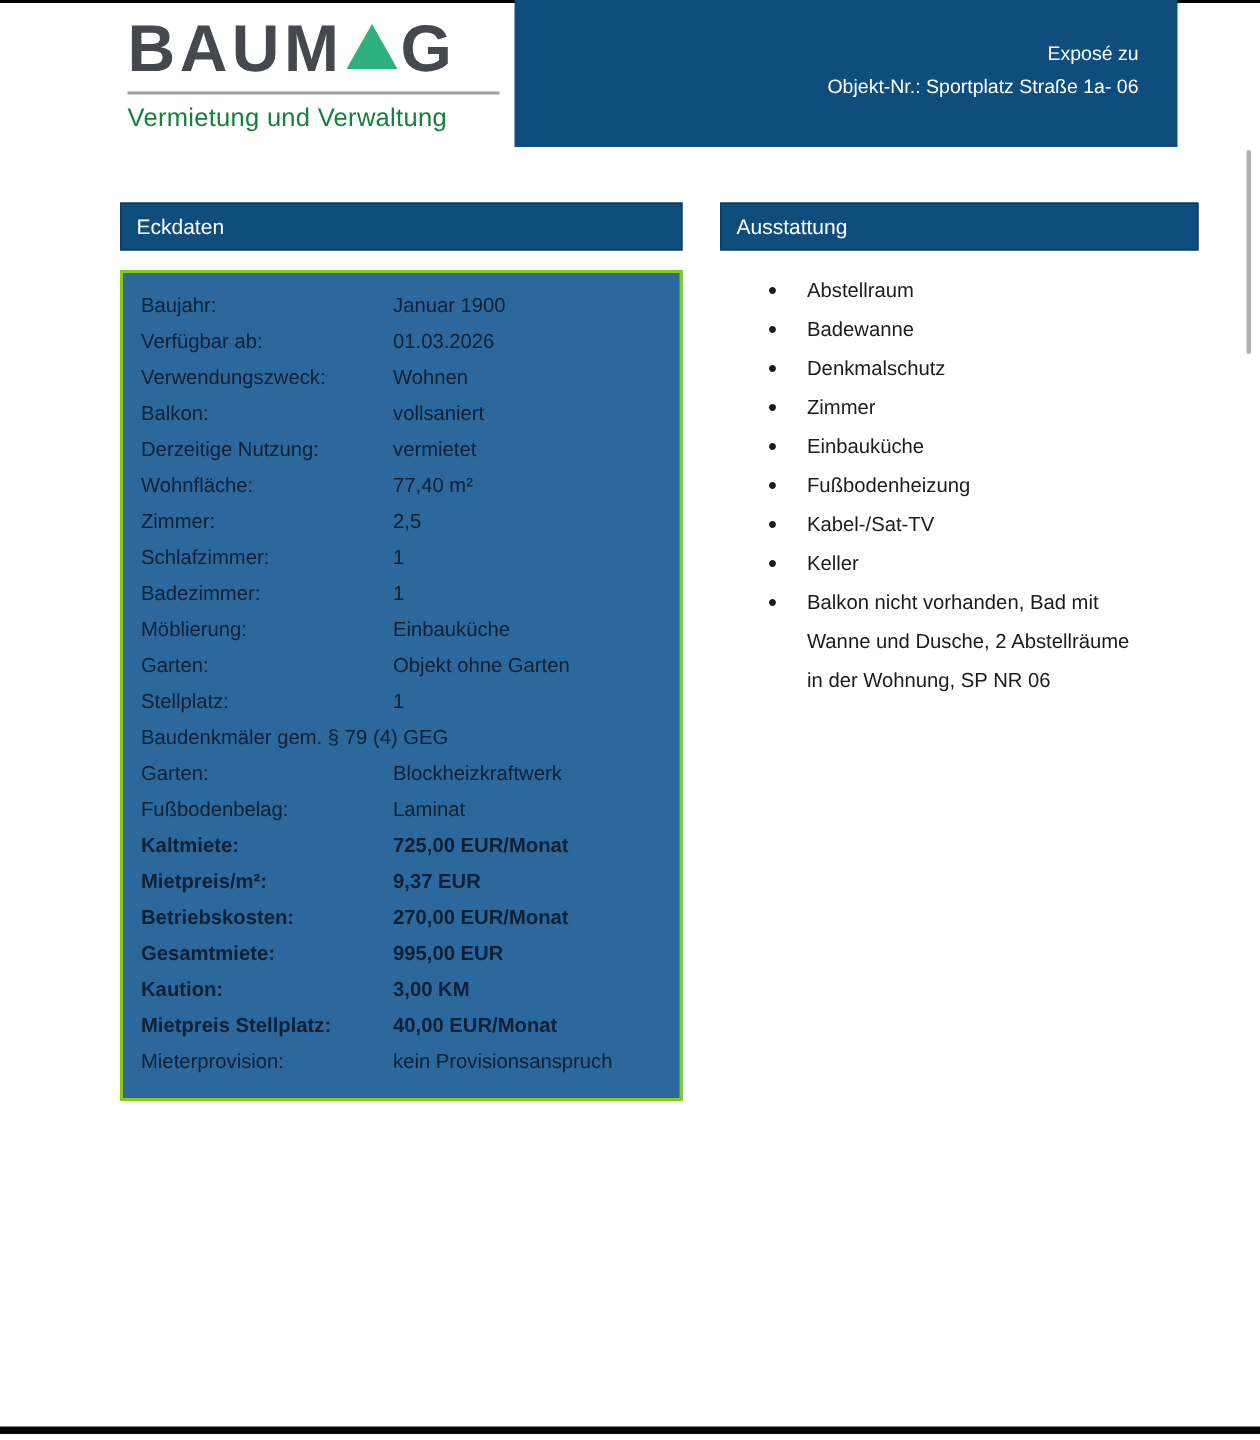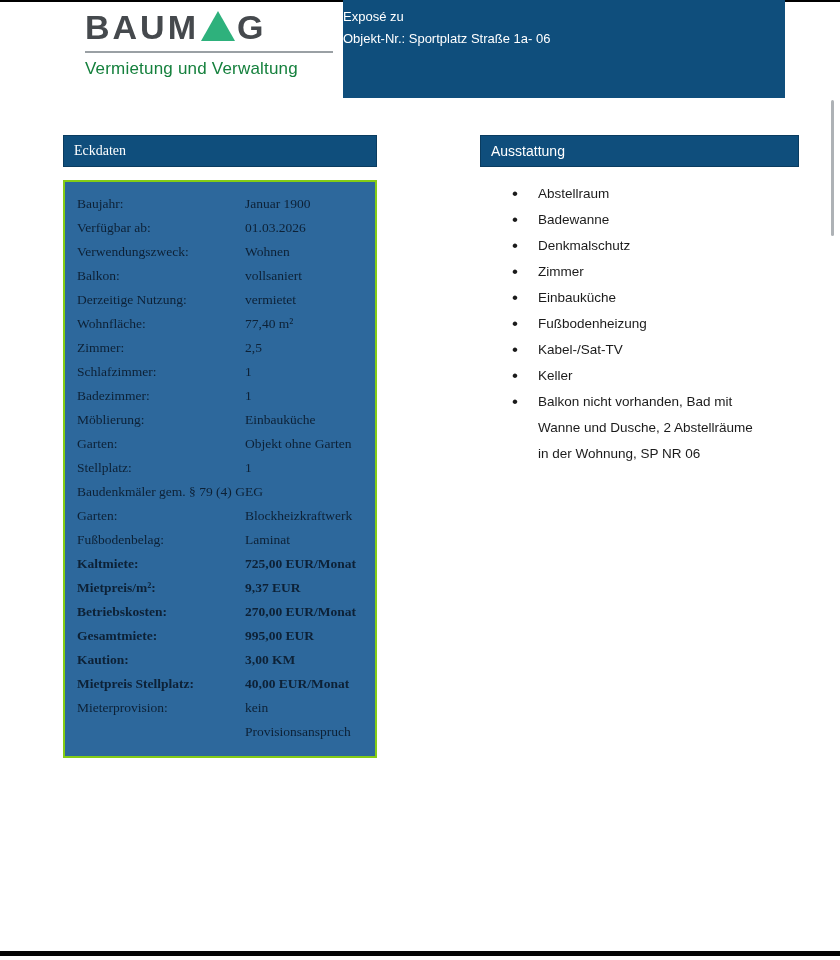--- a/index.html
+++ b/index.html
@@ -8,44 +8,44 @@
     position:relative; width:840px; height:960px; margin:0 auto;
     background:#ffffff; overflow:hidden;
     font-family:"Liberation Sans","DejaVu Sans",sans-serif;
     color:#1b1b1b;
   }
   .edge-top { position:absolute; top:0; left:0; width:100%; height:2px; background:#000; }
   .edge-bottom { position:absolute; top:951px; left:0; width:100%; height:5px; background:#050505; }
 
   
   .logo { position:absolute; left:85px; top:10px; width:248px; }
-  .logo-row { display:flex; align-items:flex-end; font-size:34px; font-weight:700;
+  .logo-row { display:flex; align-items:center; font-size:44px; font-weight:700;
               letter-spacing:3px; line-height:1.05; color:var(--logo_gray); }
   .logo-triangle { width:0; height:0; border-left:17px solid transparent;
                    border-right:17px solid transparent;
                    border-bottom:30px solid var(--green);
                    margin:0 2px 5px 2px; }
   .logo-rule { height:2px; background:#9aa0a4; margin:5px 0 6px 0; }
   .logo-tagline { font-size:17px; color:#15803d; letter-spacing:0.2px; }
 
   .banner {
     position:absolute; left:343px; top:0; width:442px; height:98px;
     background:var(--navy); color:#fff; box-sizing:border-box;
-    text-align:left; padding:6px 26px 0 0; font-size:13px; line-height:22px;
+    text-align:right; padding:25px 26px 0 0; font-size:13px; line-height:22px;
   }
 
   
   .section-header {
     height:32px; background:var(--navy); color:#fff; font-size:14px;
     display:flex; align-items:center; padding-left:10px; box-sizing:border-box;
     border:1px solid #0a3c60;
   }
 
   
-  .eckdaten { position:absolute; left:63px; top:135px; width:314px;font-family:Liberation Serif, serif; }
+  .eckdaten { position:absolute; left:80px; top:135px; width:375px; }
   .databox {
     margin-top:13px; background:var(--box_blue); color:var(--box_text);
     padding:10px 4px 12px 12px; font-size:13.5px; border:2px solid #84cc16;
   }
   .row { display:flex; line-height:24px; }
   .row .lbl { flex:0 0 168px; width:168px; }
   .row .val { flex:1; }
   .row.bold { font-weight:700; }
   .note-row { line-height:24px; }
 

